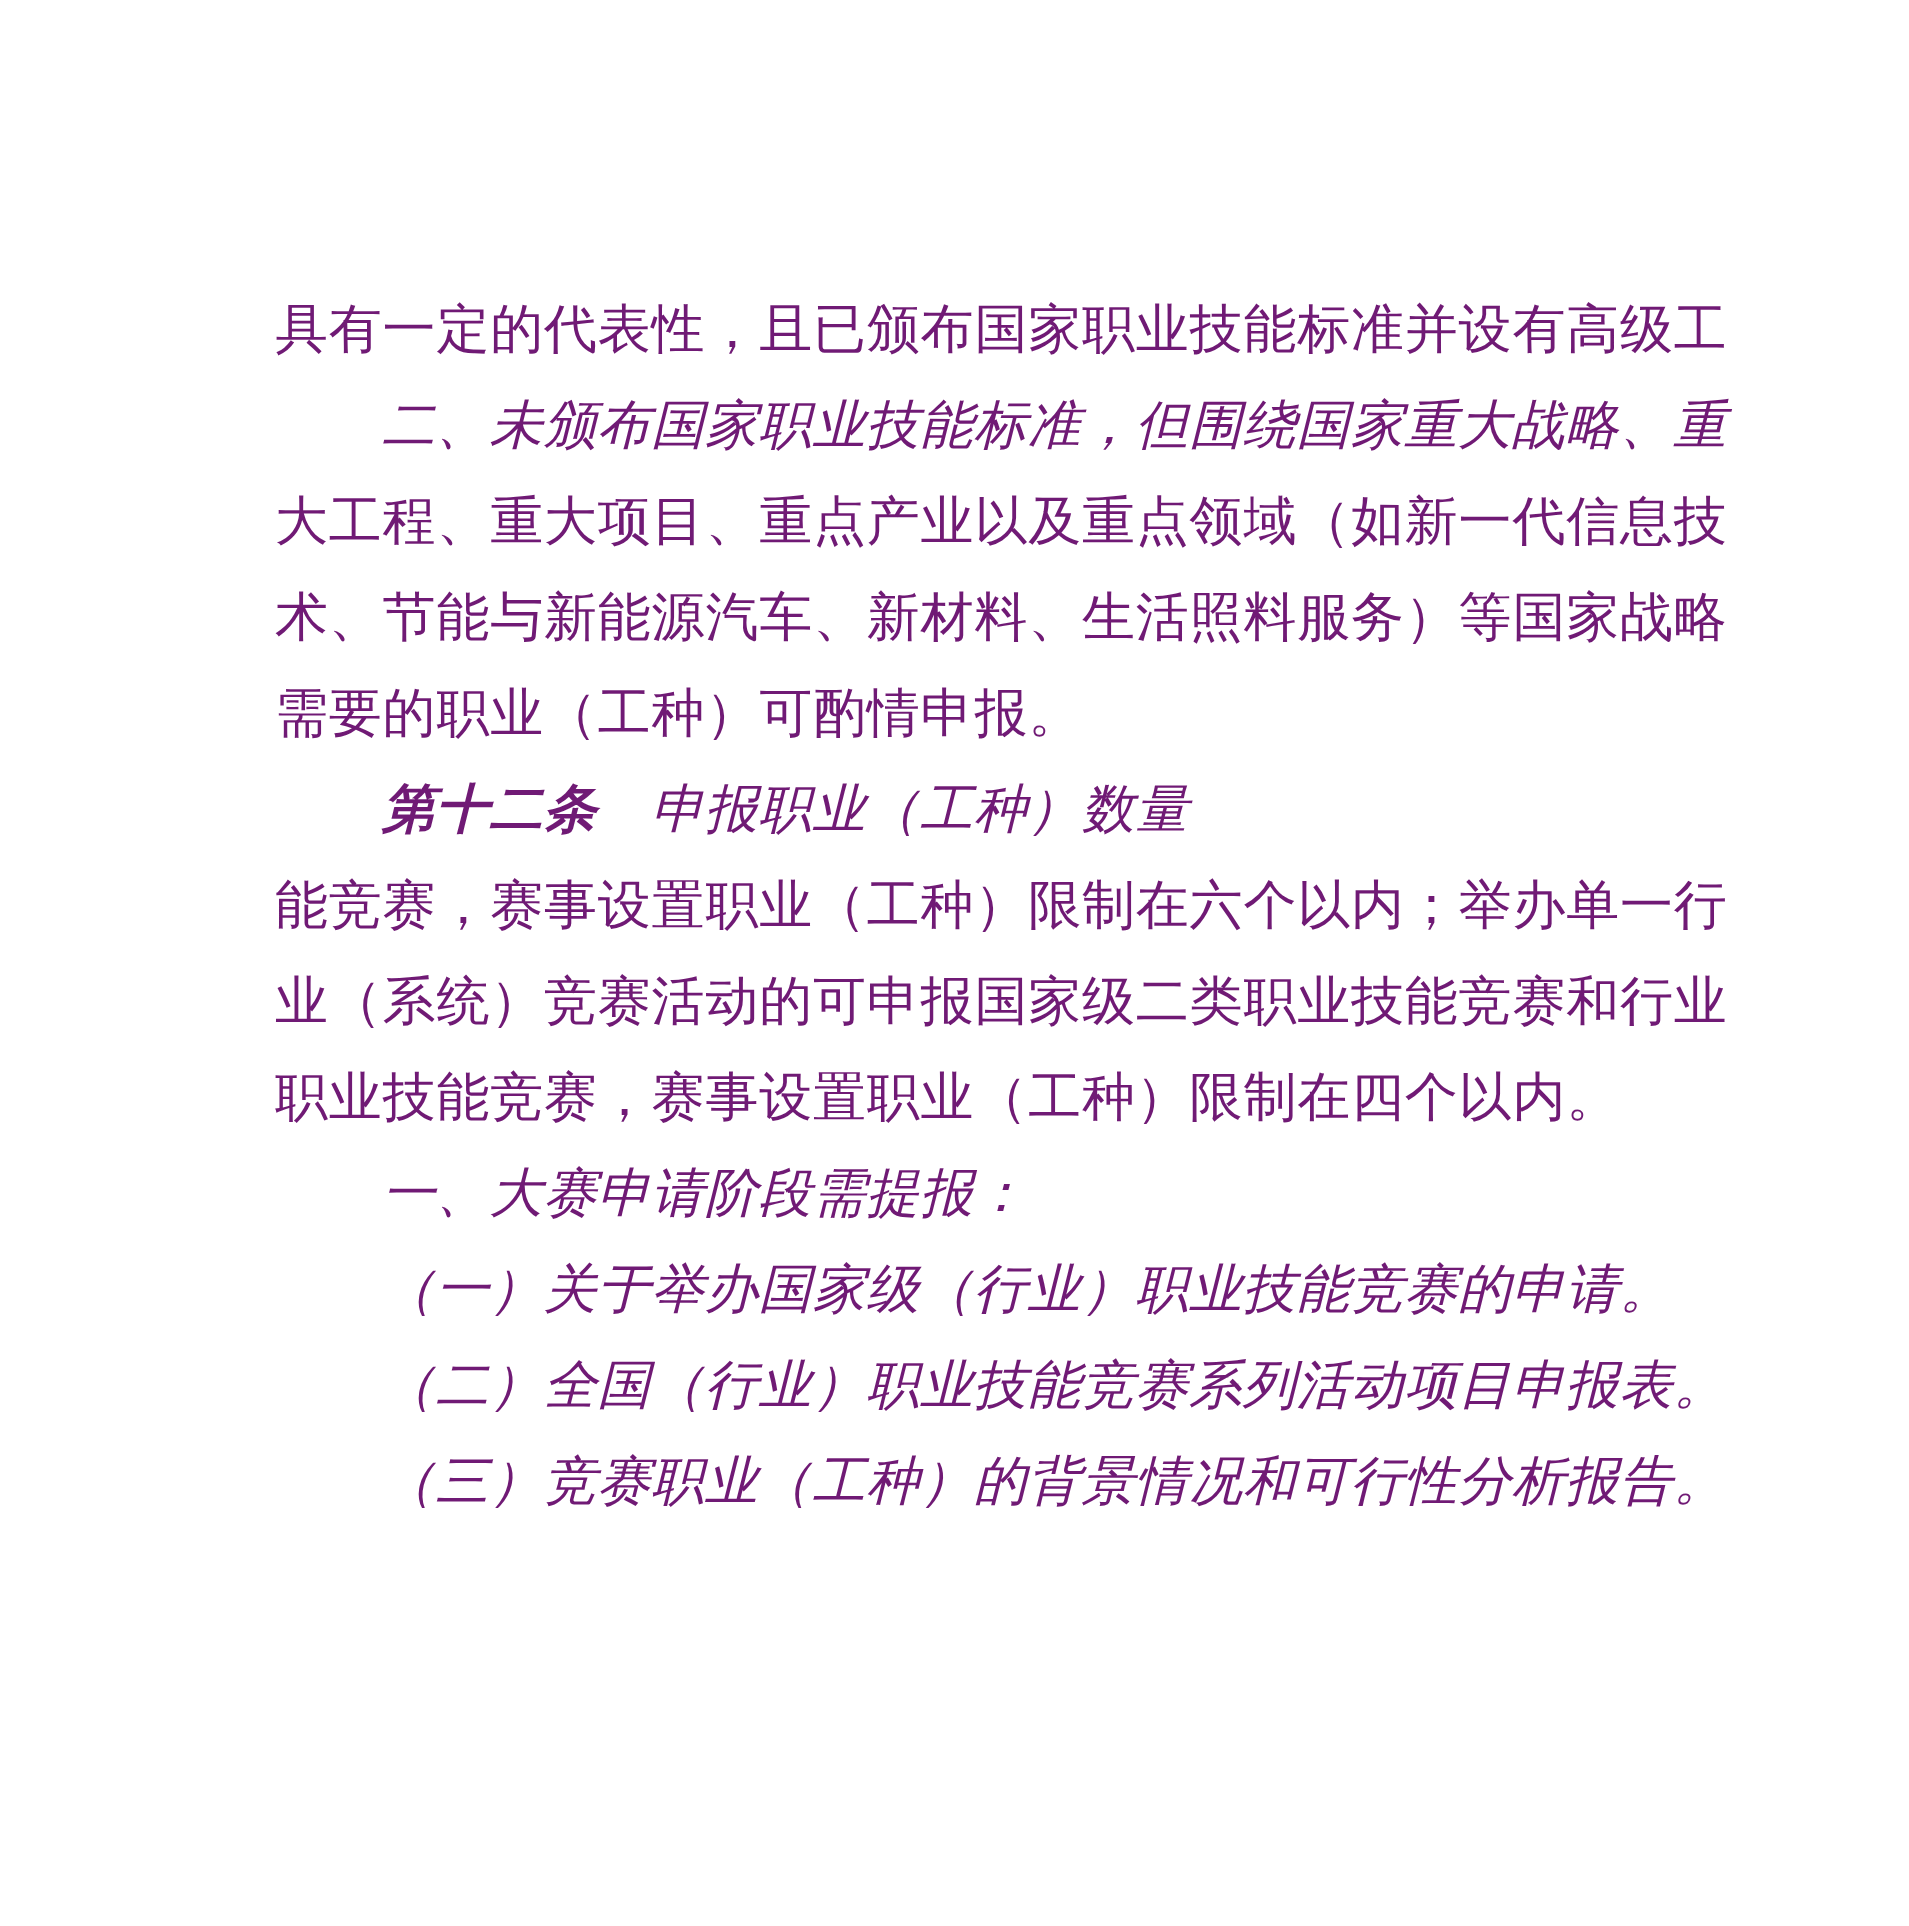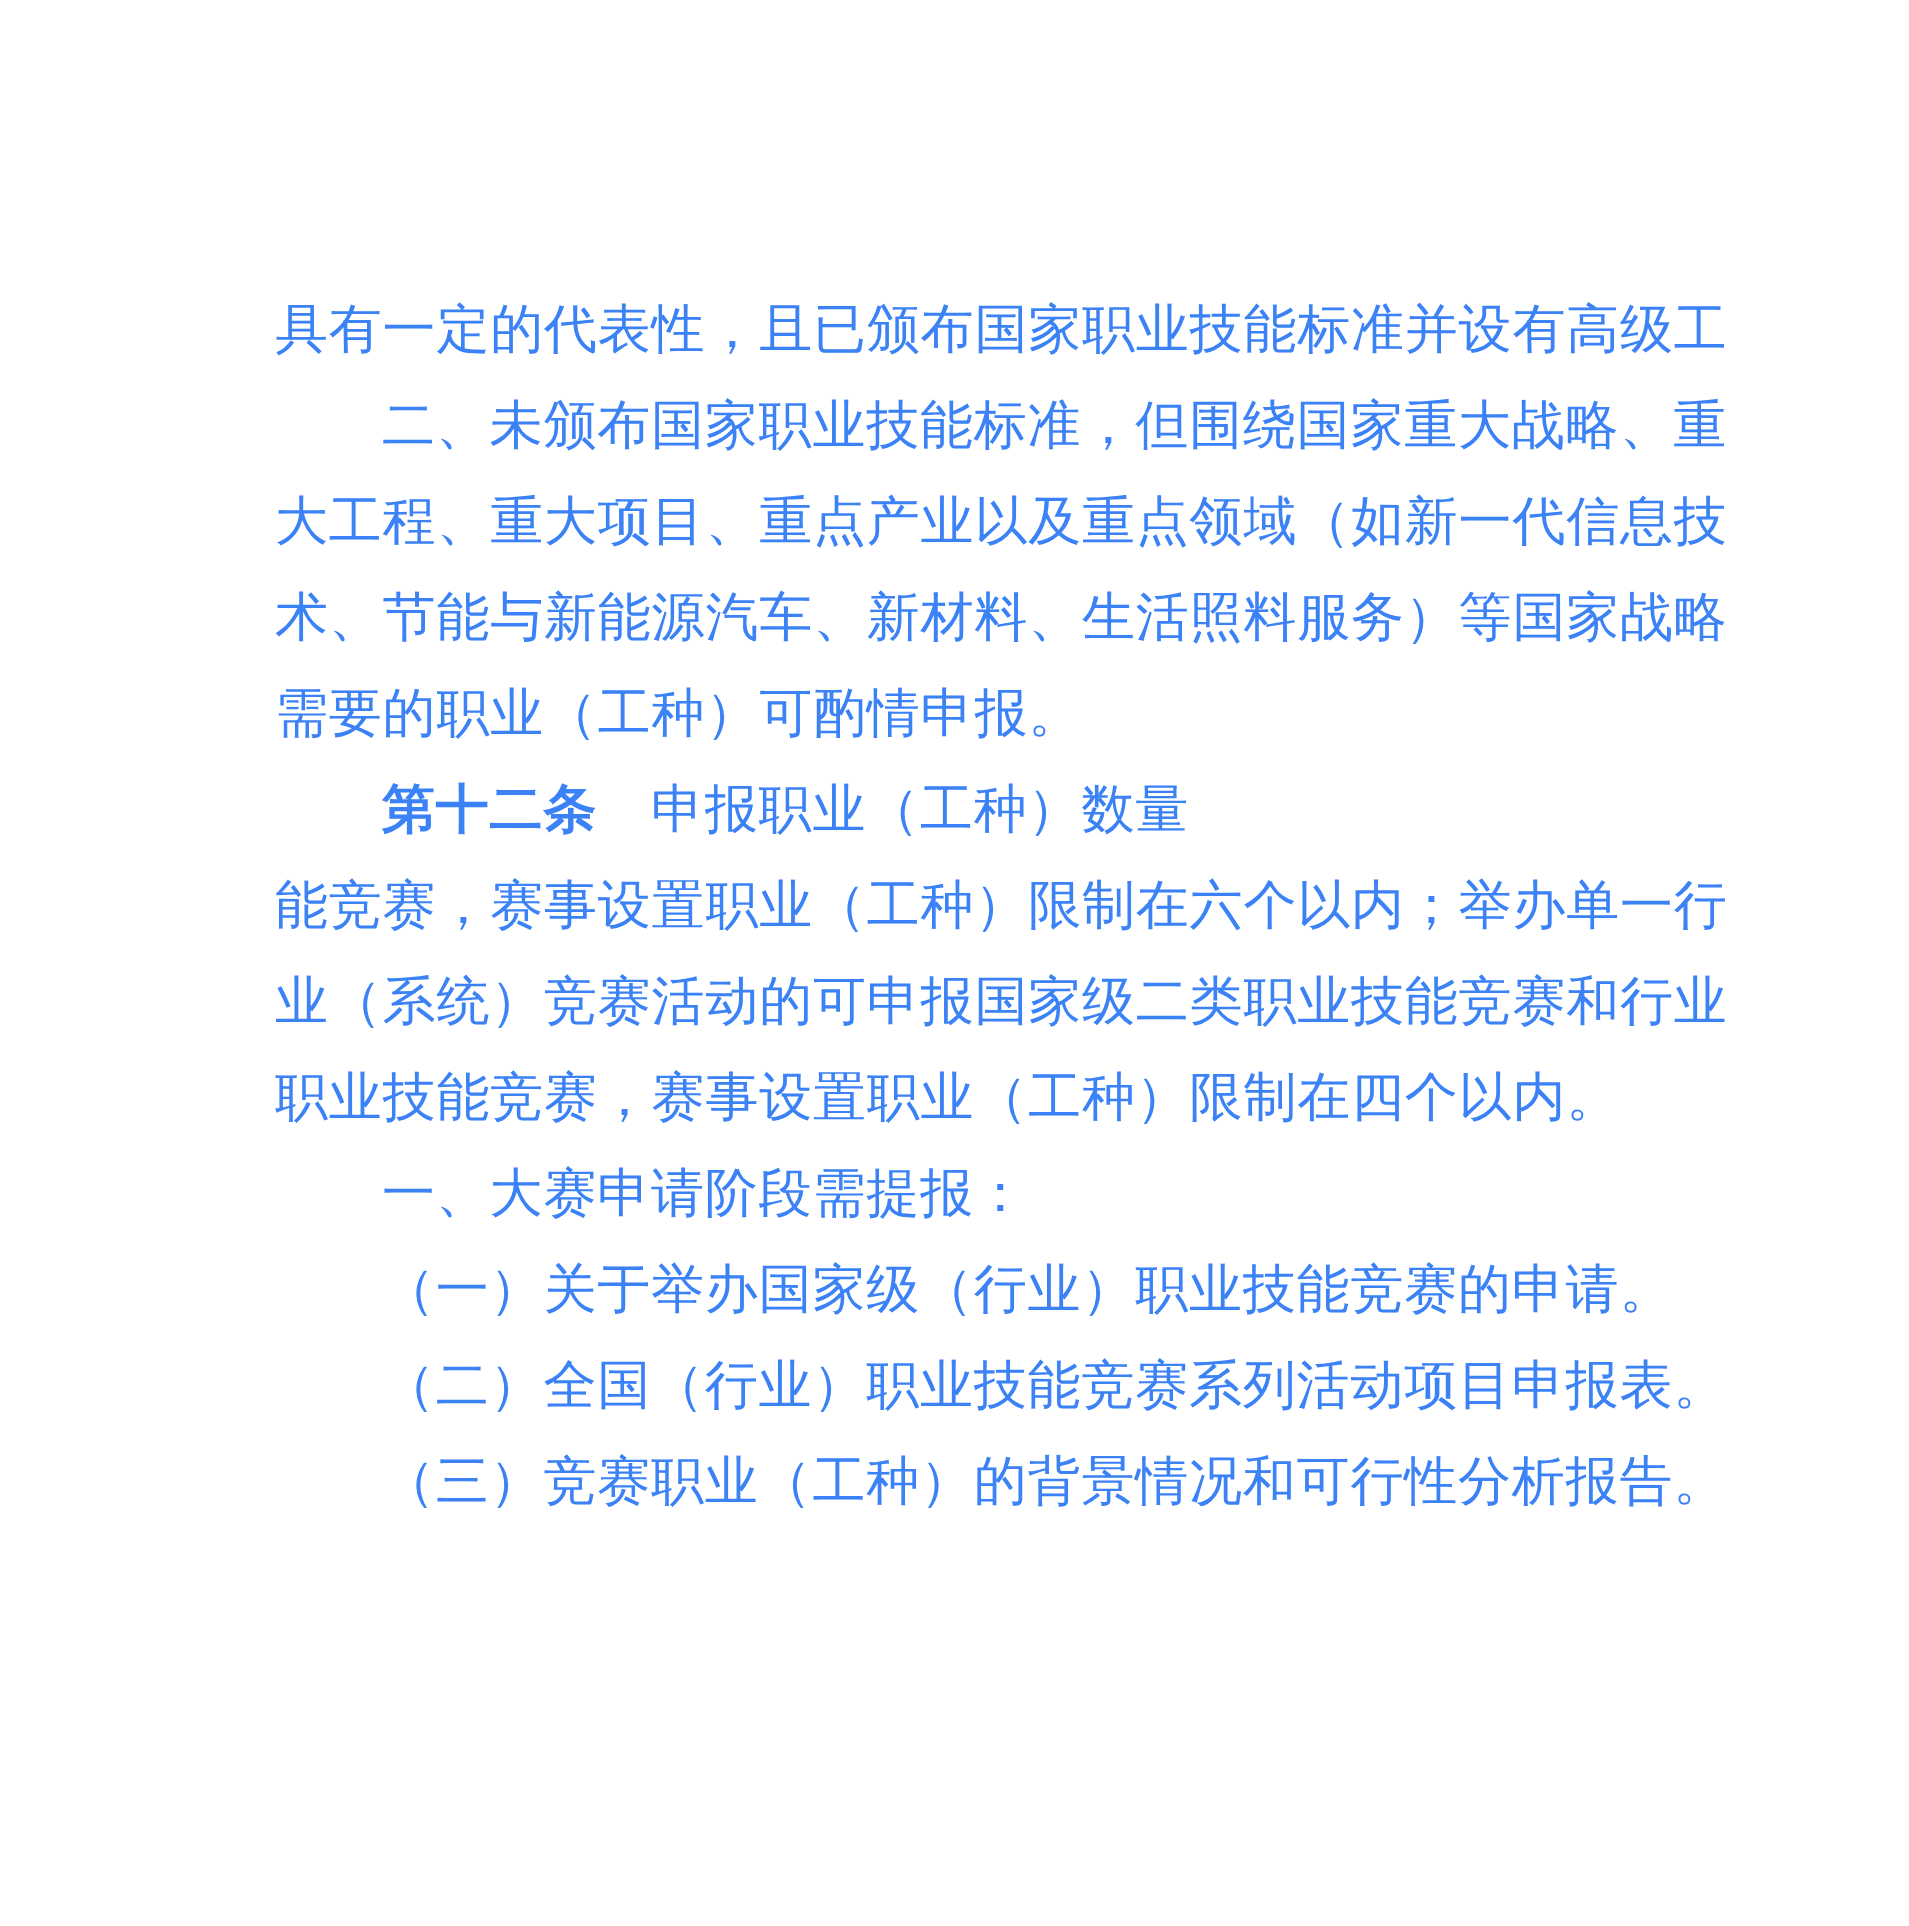--- a/index.html
+++ b/index.html
@@ -18,26 +18,27 @@
     .doc {
       position: absolute;
       left: 275px;
       top: 281px;
       width: 1405px;
     }
     .line {
       height: 96px;
       line-height: 96px;
       font-size: 53px;
-      color: #3b82f6;
+      color: #701a75;
       letter-spacing: 0.8px;
       white-space: nowrap;
     }
     .line.indent {
       padding-left: 107px;
+      font-style: italic;
     }
     .line b {
       font-weight: 700;
       text-align: center;
     }
   </style>
 </head>
 <body>
 
 <div class="page">

